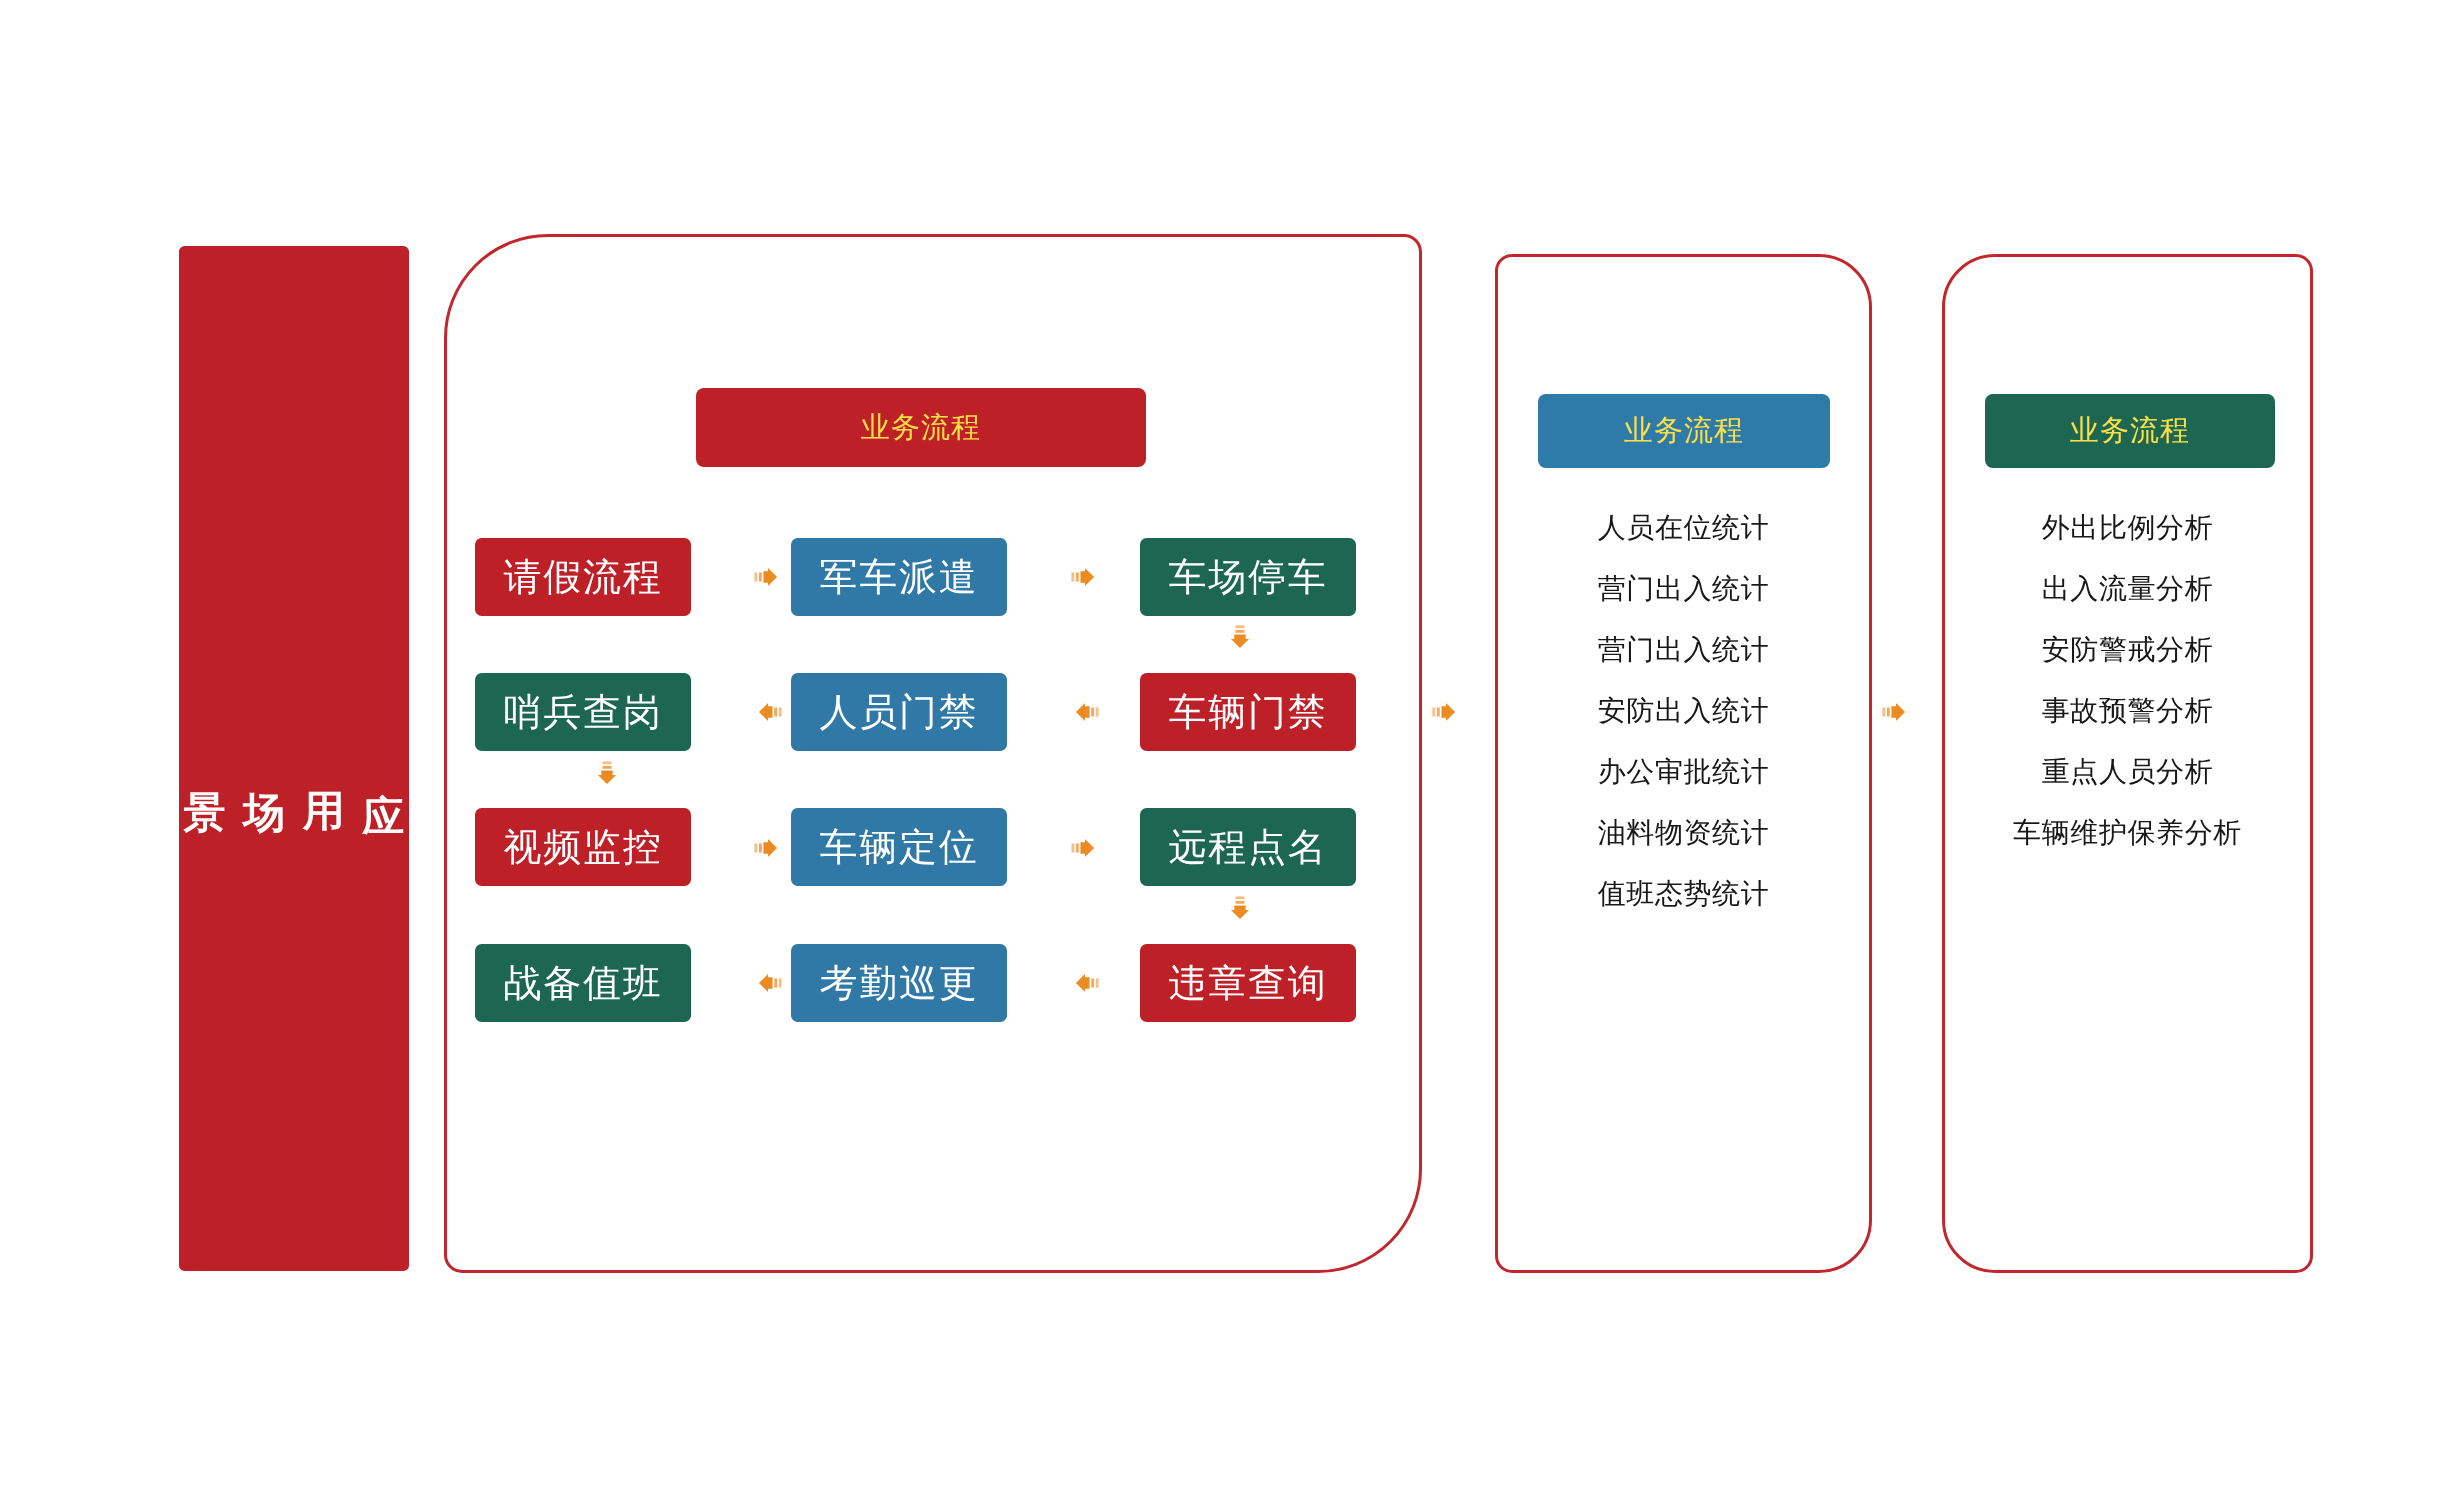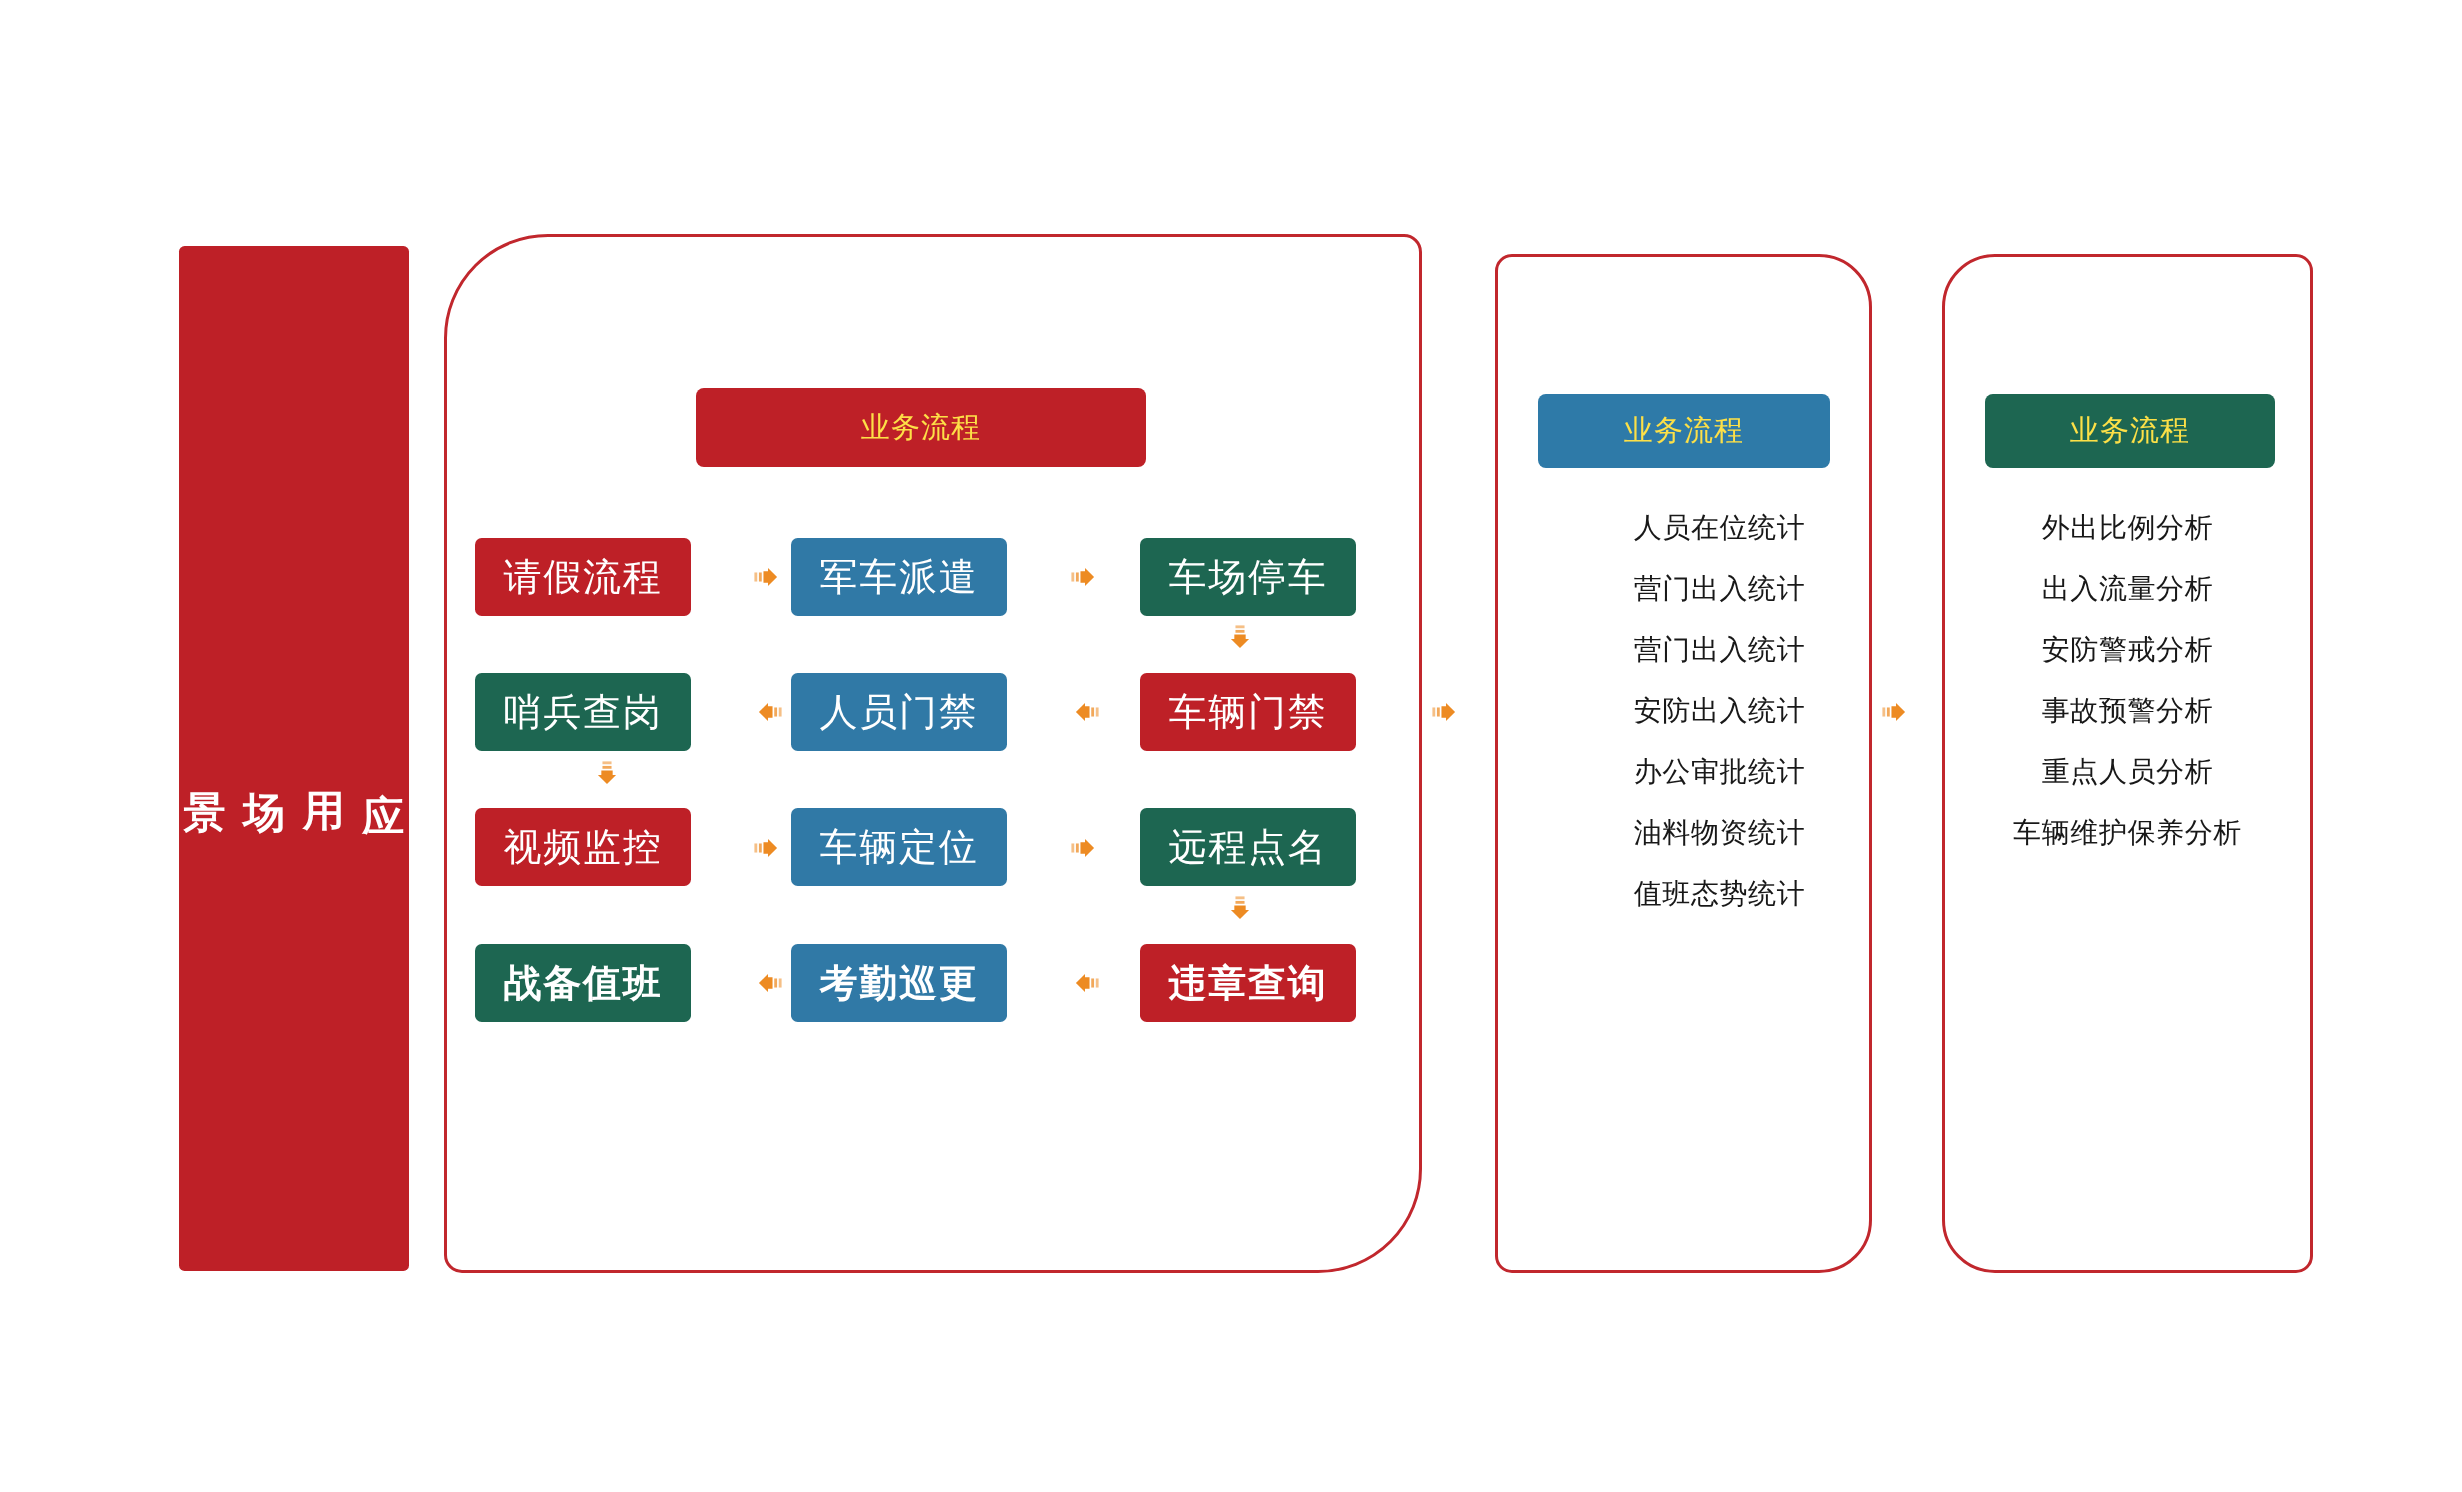--- a/index.html
+++ b/index.html
@@ -113,21 +113,21 @@
   .c-green { background: #1D6651; }
 
   
   .col-0 { left: 475px; }
   .col-1 { left: 791px; }
   .col-2 { left: 1108px; margin-left: 32px; }
   
   .row-0 { top: 538px; }
   .row-1 { top: 673px; }
   .row-2 { top: 808px; }
-  .row-3 { top: 944px; font-weight: bold; }
+  .row-3 { top: 944px; }
 
   
   .arrow {
     position: absolute;
     width: 34px;
     height: 34px;
     color: #ED8B23;
     font-size: 33px;
     line-height: 34px;
     text-align: center;
@@ -154,21 +154,21 @@
   .ap-1 { left: 1429px; top: 695px; }
   .ap-2 { left: 1879px; top: 695px; }
 
   
   .list {
     position: absolute;
     display: flex;
     flex-direction: column;
     align-items: center;
   }
-  .list-2 { left: 1495px; top: 514px; width: 449px; }
+  .list-2 { left: 1495px; top: 514px; width: 377px; }
   .list-3 { left: 1942px; top: 514px; width: 371px; }
   .list-item {
     font-size: 28px;
     color: #181818;
     line-height: 1;
     padding: 0;
     margin-bottom: 33px;
     white-space: nowrap;
     letter-spacing: 0.6px;
   }

